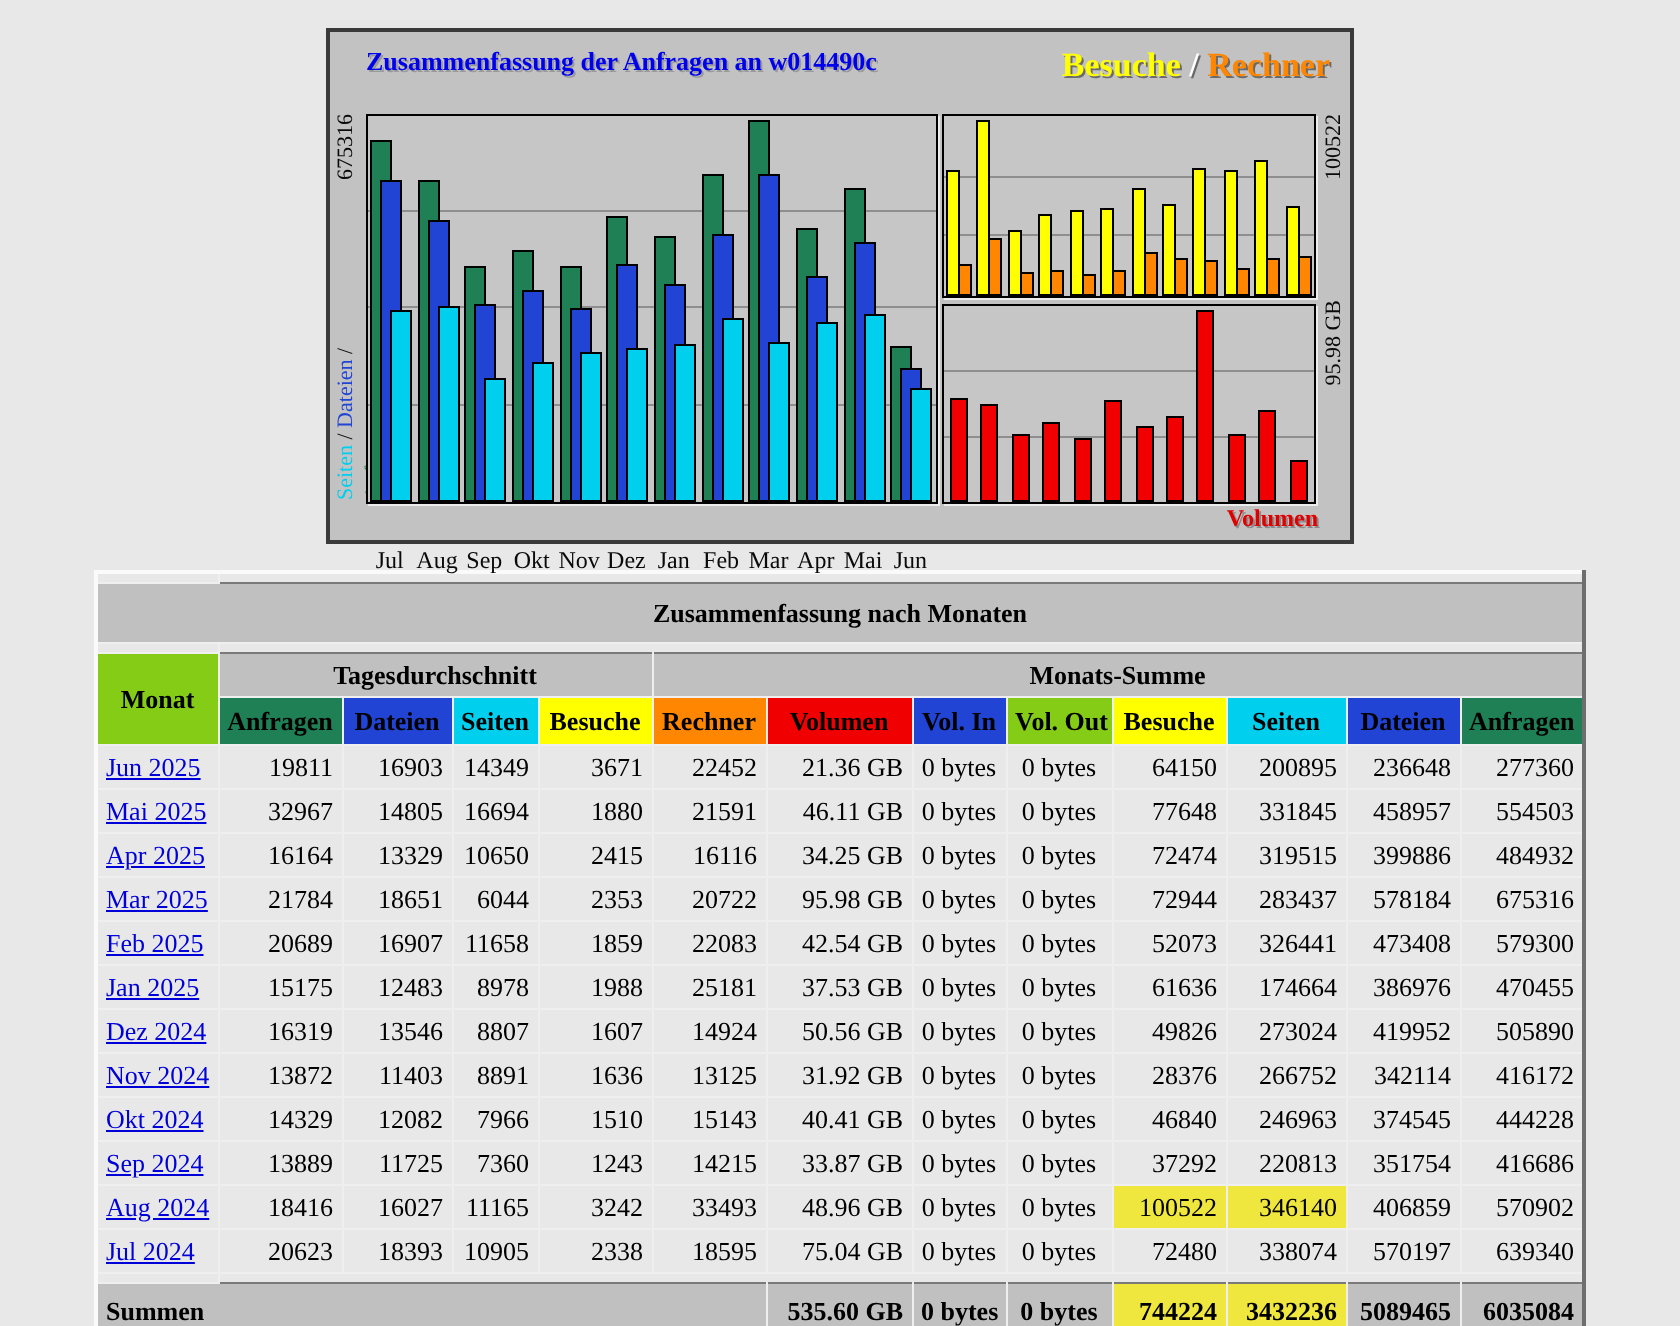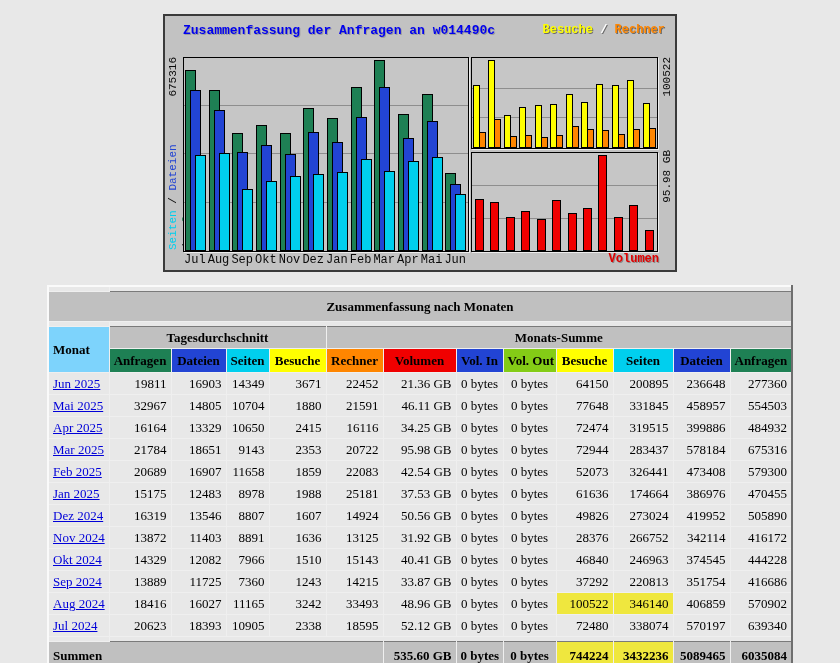--- a/index.html
+++ b/index.html
@@ -1,54 +1,54 @@
 <!DOCTYPE html>
 <html><head>
 <meta charset="utf-8">
 <style>
   html,body{margin:0;padding:0;}
   body{background:#E8E8E8;font-family:"Liberation Serif",serif;width:840px;}
 
   
   .chart-box{position:relative;width:510px;height:254px;margin:14px auto 13px;
     background:#C2C2C2;border:2px solid #3A3A3A;
-    font-family:Liberation Mono, monospace;}
+    font-family:Liberation Serif, serif;}
   .ctitle{position:absolute;left:18px;top:7px;color:#0000EE;font-weight:bold;
     font-size:13px;letter-spacing:0px;text-shadow:1px 1px 0 #9a9a9a;}
-  .legend{position:absolute;right:10px;top:7px;font-weight:bold;font-size:12px;
+  .legend{position:absolute;right:10px;top:7px;font-weight:bold;font-size:17px;
     text-shadow:1px 1px 0 #6a6a6a;}
   .plot{position:absolute;background:#C6C6C6;border:1px solid #000;
     box-shadow:1px 1px 0 #ECECEC;overflow:hidden;}
   #plot-main{left:18px;top:41px;width:284px;height:193px;}
   #plot-rtop{left:306px;top:41px;width:185px;height:90px;}
   #plot-rbot{left:306px;top:136px;width:185px;height:98px;}
   .grid{position:absolute;left:0;right:0;height:1px;background:#8E8E8E;}
   .bar{position:absolute;bottom:0;border:1px solid #000;box-sizing:border-box;}
   .vwrap{position:absolute;display:flex;}
   .vtext{writing-mode:vertical-rl;transform:rotate(180deg);font-size:11px;
     color:#0a0a0a;line-height:14px;}
   #vleft-max{left:1px;top:41px;}
   #vleft-legend{left:1px;top:124px;height:110px;align-items:flex-end;}
   #vright-top{right:1px;top:41px;}
   #vright-bot{right:1px;top:134px;}
   .months{position:absolute;left:18px;top:237px;width:284px;display:flex;
     font-size:12px;color:#0a0a0a;}
-  .months span{flex:1;text-align:center;}
+  .months span{flex:1;text-align:center;margin-top:20px;}
   .vol-label{position:absolute;right:16px;top:236px;color:#E00000;
     font-weight:bold;font-size:12px;text-shadow:1px 1px 0 #8a8a8a;}
 
   
   table.summary{width:744px;margin:0 auto;border-collapse:collapse;
     table-layout:fixed;background:#E8E8E8;
     border:2px solid;border-color:#FAFAFA #6E6E6E #6E6E6E #FAFAFA;}
   table.summary th,table.summary td{border:1px solid;
     border-color:#7A7A7A #EFEFEF #EFEFEF #7A7A7A;
     font-size:13px;padding:1px 4px;white-space:nowrap;overflow:hidden;}
   th.title{background:#C0C0C0;font-size:16px;font-weight:bold;height:27px;text-align:center;}
-  th.hmonat{background:#7dd3fc;text-align:left;font-weight:bold;font-size:13px;font-family:Liberation Serif, serif;}
+  th.hmonat{background:#84cc16;text-align:center;font-weight:bold;font-size:13px;font-family:Liberation Serif, serif;}
   th.hgroup{background:#C0C0C0;font-weight:bold;height:19px;text-align:center;}
   th.chead{font-weight:bold;text-align:center;height:21px;color:#000;}
   tr.sp th{height:4px;padding:0;background:#E8E8E8;}
   td.num{text-align:right;height:19px;}
   td.ctr{text-align:center;height:19px;}
   td.month{text-align:left;height:19px;}
   td.month a{color:#0000D8;}
   tr.totals th,tr.totals td{background:#C0C0C0;font-weight:bold;height:25px;}
   tr.totals th.tlabel{text-align:left;}
   .hl{background:#EFE73E !important;}
@@ -238,21 +238,21 @@
         <td class="ctr">0 bytes</td>
         <td class="num">64150</td>
         <td class="num">200895</td>
         <td class="num">236648</td>
         <td class="num">277360</td>
       </tr>
       <tr>
         <td class="month"><a href="#">Mai 2025</a></td>
         <td class="num">32967</td>
         <td class="num">14805</td>
-        <td class="num">10704</td>
+        <td class="num">16694</td>
         <td class="num">1880</td>
         <td class="num">21591</td>
         <td class="num">46.11 GB</td>
         <td class="ctr">0 bytes</td>
         <td class="ctr">0 bytes</td>
         <td class="num">77648</td>
         <td class="num">331845</td>
         <td class="num">458957</td>
         <td class="num">554503</td>
       </tr>
@@ -268,21 +268,21 @@
         <td class="ctr">0 bytes</td>
         <td class="num">72474</td>
         <td class="num">319515</td>
         <td class="num">399886</td>
         <td class="num">484932</td>
       </tr>
       <tr>
         <td class="month"><a href="#">Mar 2025</a></td>
         <td class="num">21784</td>
         <td class="num">18651</td>
-        <td class="num">9143</td>
+        <td class="num">6044</td>
         <td class="num">2353</td>
         <td class="num">20722</td>
         <td class="num">95.98 GB</td>
         <td class="ctr">0 bytes</td>
         <td class="ctr">0 bytes</td>
         <td class="num">72944</td>
         <td class="num">283437</td>
         <td class="num">578184</td>
         <td class="num">675316</td>
       </tr>
@@ -391,21 +391,21 @@
         <td class="num">406859</td>
         <td class="num">570902</td>
       </tr>
       <tr>
         <td class="month"><a href="#">Jul 2024</a></td>
         <td class="num">20623</td>
         <td class="num">18393</td>
         <td class="num">10905</td>
         <td class="num">2338</td>
         <td class="num">18595</td>
-        <td class="num">52.12 GB</td>
+        <td class="num">75.04 GB</td>
         <td class="ctr">0 bytes</td>
         <td class="ctr">0 bytes</td>
         <td class="num">72480</td>
         <td class="num">338074</td>
         <td class="num">570197</td>
         <td class="num">639340</td>
       </tr>
       <tr class="sp">
         <th></th>
       </tr>

